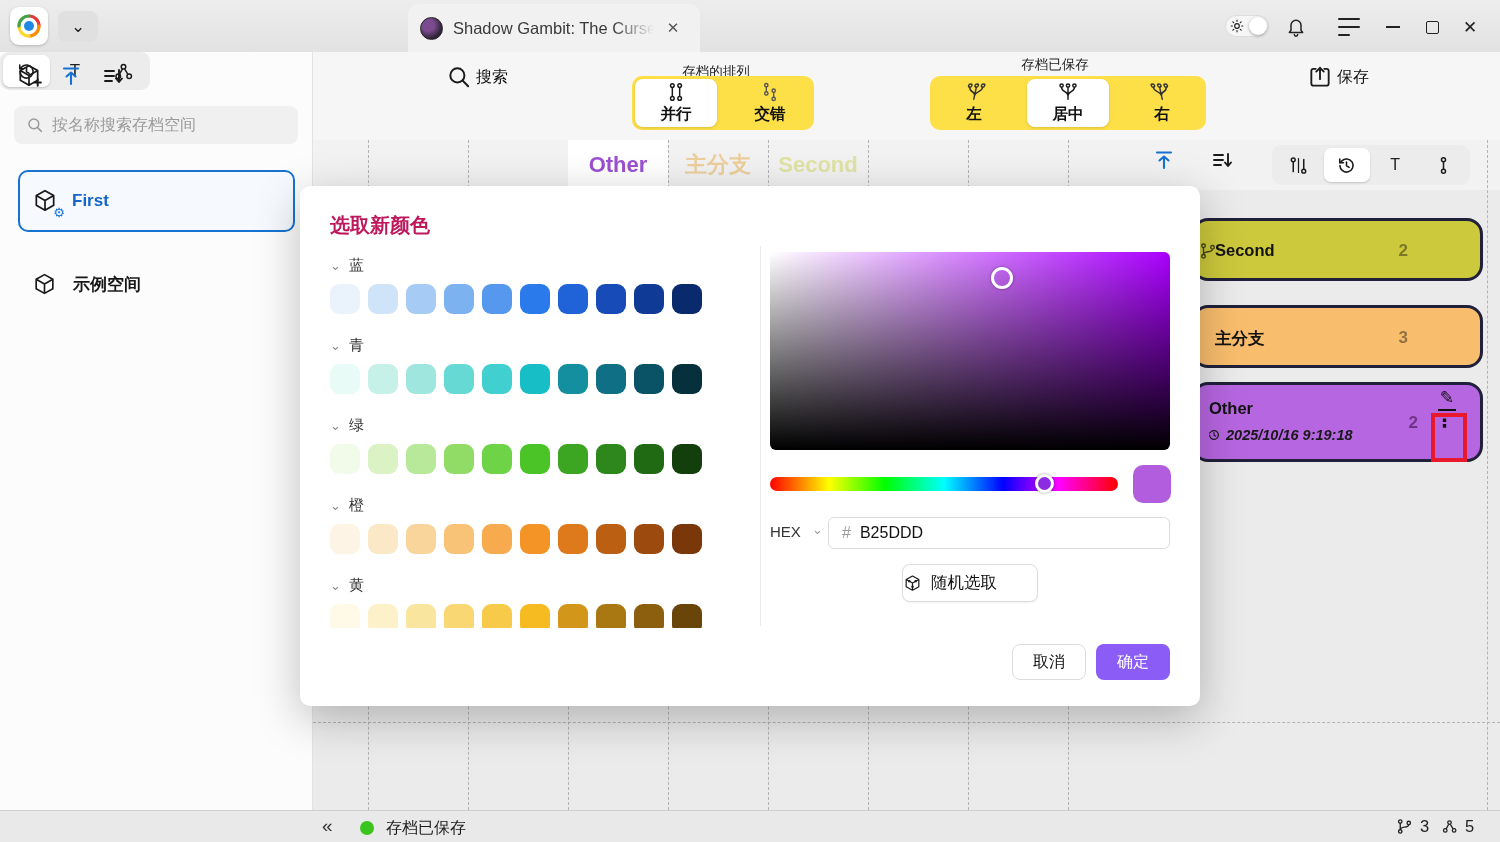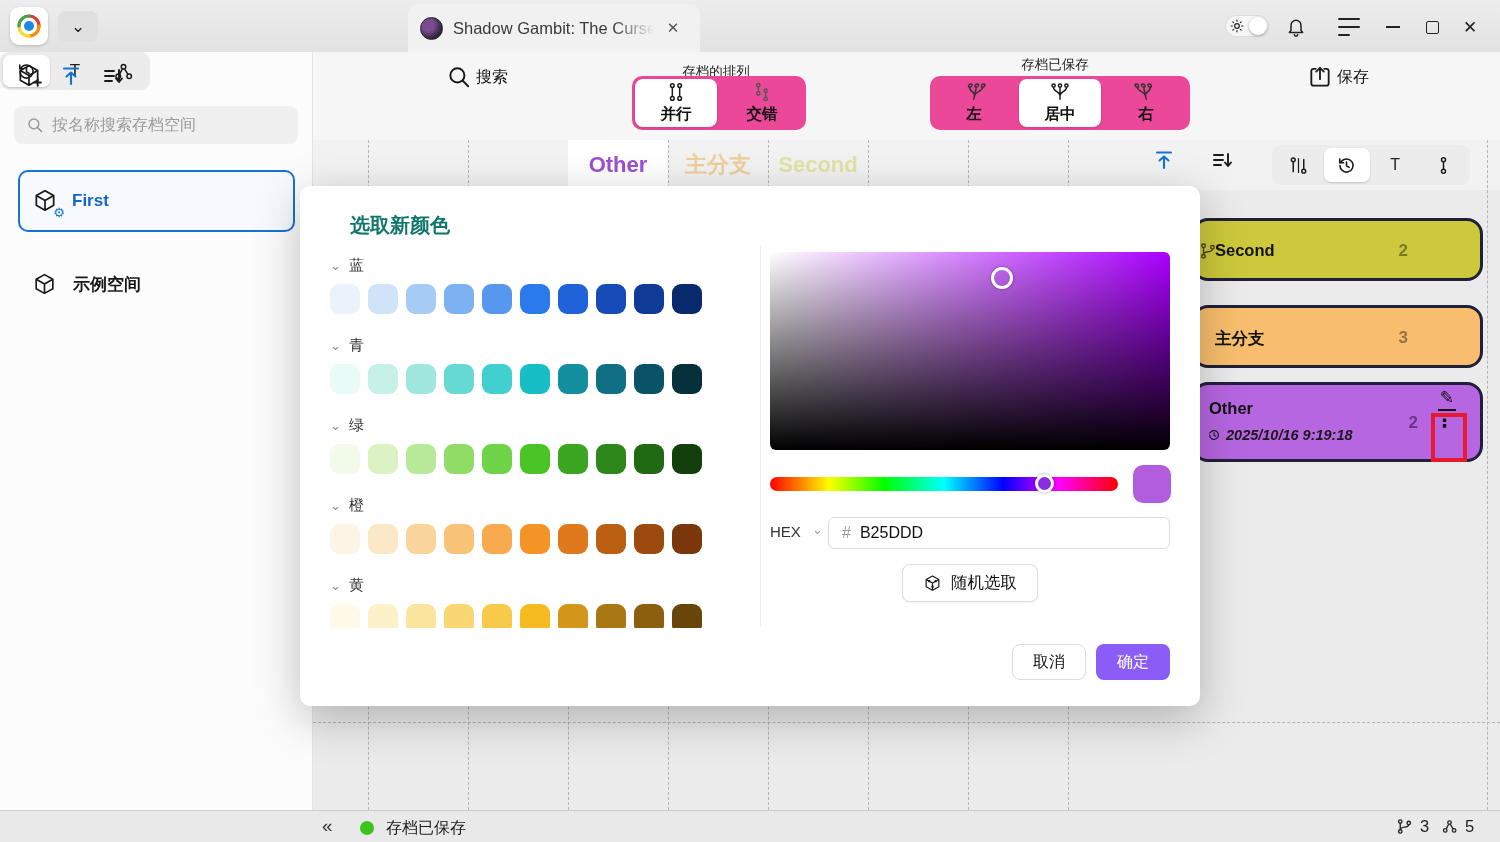--- a/index.html
+++ b/index.html
@@ -44,21 +44,21 @@
   #item-first .lbl { color:#1566c9; font-weight:bold; font-size:17px; }
   #item-sample { left:18px; top:202px; width:277px; height:60px; display:flex; align-items:center; padding:0 14px; gap:16px; }
   #item-sample .lbl { color:#161616; font-weight:bold; font-size:17px; }
   .gear-badge { position:absolute; right:-7px; bottom:-6px; color:#1673d2; font-size:13px; }
 
   
   #main-toolbar { left:313px; top:52px; width:1187px; height:88px; background:#f6f6f6; }
   .tool-btn { position:absolute; display:flex; flex-direction:row; align-items:center; gap:4px; color:#111; }
   .tool-btn .t { font-size:16px; }
   .grp-label { position:absolute; font-size:13.5px; color:#222; text-align:center; }
-  .seg-group { position:absolute; background:#ec4899; border-radius:10px; display:flex; padding:3px; gap:4px; }
+  .seg-group { position:absolute; background:#fde047; border-radius:10px; display:flex; padding:3px; gap:12px; }
   .seg-big { width:82px; height:48px; border-radius:8px; display:flex; flex-direction:column; align-items:center; justify-content:center; gap:1px; color:#111; }
   .seg-big.sel { background:#fff; box-shadow:0 1px 3px rgba(0,0,0,.15); }
   .seg-big .t { font-size:15.5px; font-weight:bold; }
 
   
   #header-strip { left:313px; top:140px; width:1187px; height:50px; background:#f2f2f2; }
   .vline { position:absolute; top:140px; height:670px; width:0; border-left:1px dashed #b3b3b3; }
   #hline { left:313px; top:722px; width:1187px; height:0; border-top:1px dashed #b3b3b3; }
   .col-head { position:absolute; top:140px; width:100px; height:50px; display:flex; align-items:center; justify-content:center; font-size:22px; font-weight:bold; }
   #col-other { left:568px; background:#fff; }
@@ -88,42 +88,42 @@
   
   #statusbar { left:0; top:810px; width:1500px; height:32px; background:#e9e9e9; border-top:1px solid #cfcfcf; display:flex; align-items:center; }
   #collapse { position:absolute; left:322px; font-size:19px; color:#333; top:4px; }
   #status-dot { position:absolute; left:360px; top:10px; width:14px; height:14px; border-radius:50%; background:#3bc41e; }
   #status-msg { position:absolute; left:386px; top:7px; font-size:16px; color:#1d1d1d; }
   .sb-counter { position:absolute; top:6px; display:flex; align-items:center; gap:7px; font-size:16.5px; color:#222; }
   #cnt-branch { left:1396px; } #cnt-nodes { left:1441px; }
 
   
   #dialog { left:300px; top:186px; width:900px; height:520px; background:#fff; border-radius:10px; box-shadow:0 12px 45px rgba(0,0,0,.25); }
-  #dlg-title { position:absolute; left:30px; top:26px; font-size:20px; font-weight:bold; color:#0f766e;margin-left:20px; }
+  #dlg-title { position:absolute; left:30px; top:26px; font-size:20px; font-weight:bold; color:#be185d; }
   #palette { position:absolute; left:30px; top:60px; width:410px; height:382px; overflow:hidden; }
   .swatch-group { margin-top:8px; margin-bottom:20px; }
   .group-head { display:flex; align-items:center; gap:8px; height:22px; }
   .group-head .chev { color:#8a8a8a; font-size:13px; line-height:1; }
   .group-label { font-size:15px; color:#333; }
   .swatch-row { margin-top:8px; display:flex; gap:8px; }
   .swatch { width:30px; height:30px; border-radius:9px; }
   #dlg-divider { position:absolute; left:460px; top:60px; width:1px; height:380px; background:#ececec; }
   #grad-box { position:absolute; left:470px; top:66px; width:400px; height:198px; border-radius:6px;
     background:linear-gradient(to bottom, rgba(0,0,0,0), #000), linear-gradient(to right, #fff, #aa00ff); }
   #grad-cursor { position:absolute; left:221px; top:15px; width:22px; height:22px; border:3px solid #fff; border-radius:50%; box-shadow:0 0 3px rgba(0,0,0,.4); }
   #hue-slider { position:absolute; left:470px; top:291px; width:348px; height:14px; border-radius:7px;
     background:linear-gradient(to right,#f00 0%,#ff0 17%,#0f0 33%,#0ff 50%,#00f 67%,#f0f 83%,#f00 100%); }
   #hue-thumb { position:absolute; left:265px; top:-3px; width:19px; height:19px; border-radius:50%; background:#8b2be2; border:3px solid #fff; box-shadow:0 0 3px rgba(0,0,0,.4); }
   #color-preview { position:absolute; left:833px; top:279px; width:38px; height:38px; border-radius:10px; }
   #hex-label { position:absolute; left:470px; top:337px; font-size:15px; color:#333; }
   #hex-chev { position:absolute; left:512px; top:336px; font-size:13px; color:#9a9a9a; }
   #hex-input { position:absolute; left:528px; top:331px; width:342px; height:32px; border:1px solid #dcdcdc; border-radius:6px; display:flex; align-items:center; padding:0 13px; gap:9px; background:#fff; }
   #hex-input .hash { color:#9a9a9a; font-size:16px; }
   #hex-input .val { color:#111; font-size:16px; }
-  #btn-random { position:absolute; left:602px; top:378px; width:136px; height:38px; border:1px solid #ddd; border-radius:8px; background:#fff; display:flex; align-items:center; justify-content:center; gap:9px; font-size:16.5px; color:#111; box-shadow:0 1px 2px rgba(0,0,0,.06); }
+  #btn-random { position:absolute; left:602px; top:378px; width:136px; height:38px; border:1px solid #ddd; border-radius:8px; background:#fff; display:flex; align-items:center; gap:9px; font-size:16.5px; color:#111; box-shadow:0 1px 2px rgba(0,0,0,.06); }
   #btn-cancel { position:absolute; left:712px; top:458px; width:74px; height:36px; border:1px solid #dcdcdc; border-radius:8px; background:#fff; display:flex; align-items:center; justify-content:center; font-size:16px; color:#111; }
   #btn-ok { position:absolute; left:796px; top:458px; width:74px; height:36px; border-radius:8px; background:#8b5cf6; display:flex; align-items:center; justify-content:center; font-size:16px; color:#fff; }
 </style>
 </head>
 <body>
 
 <div id="stage">
 
   <div id="titlebar" class="abs">
     <div id="app-logo" class="abs">

